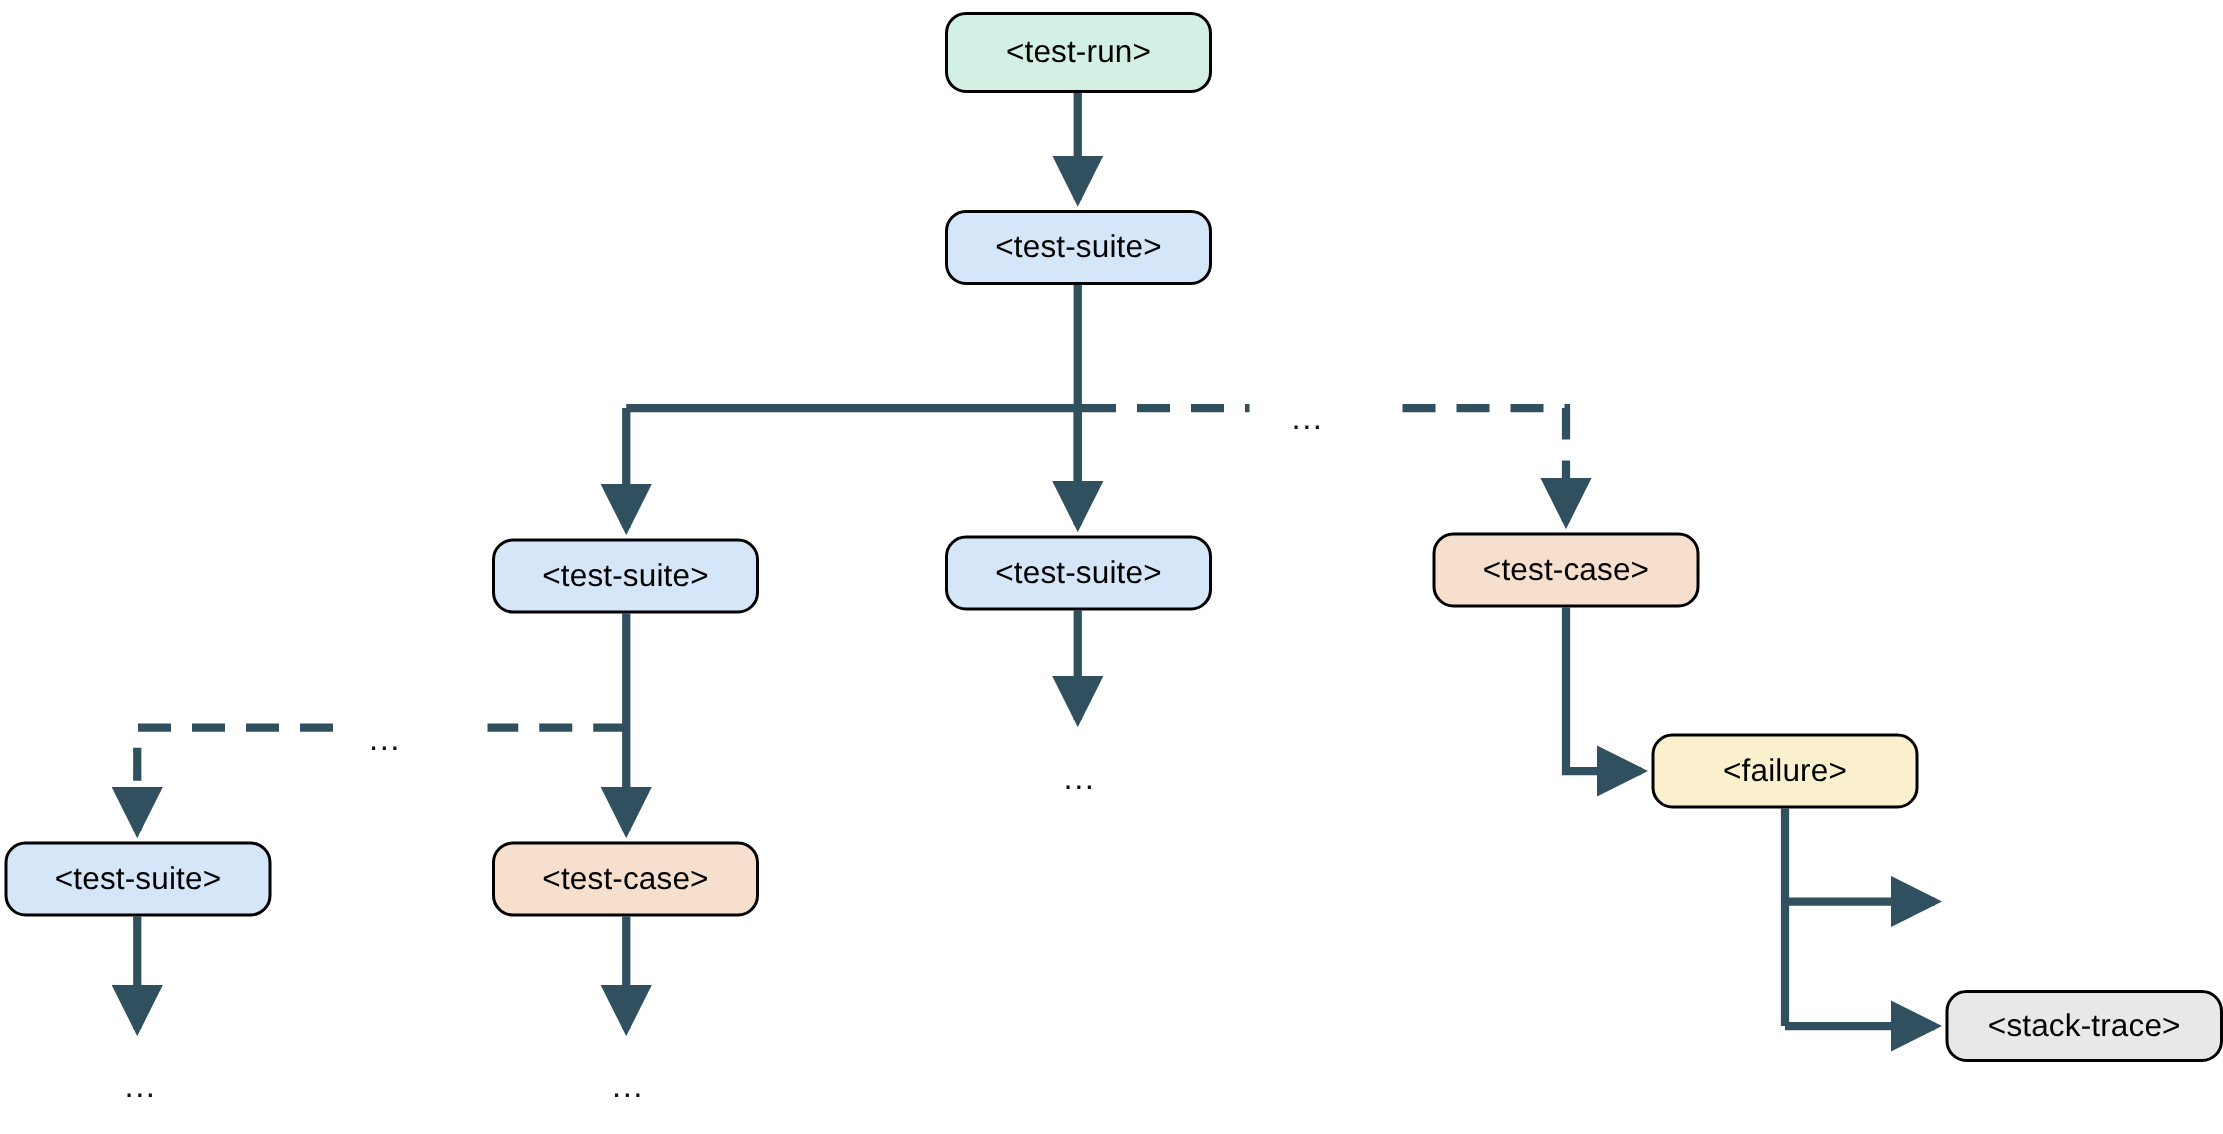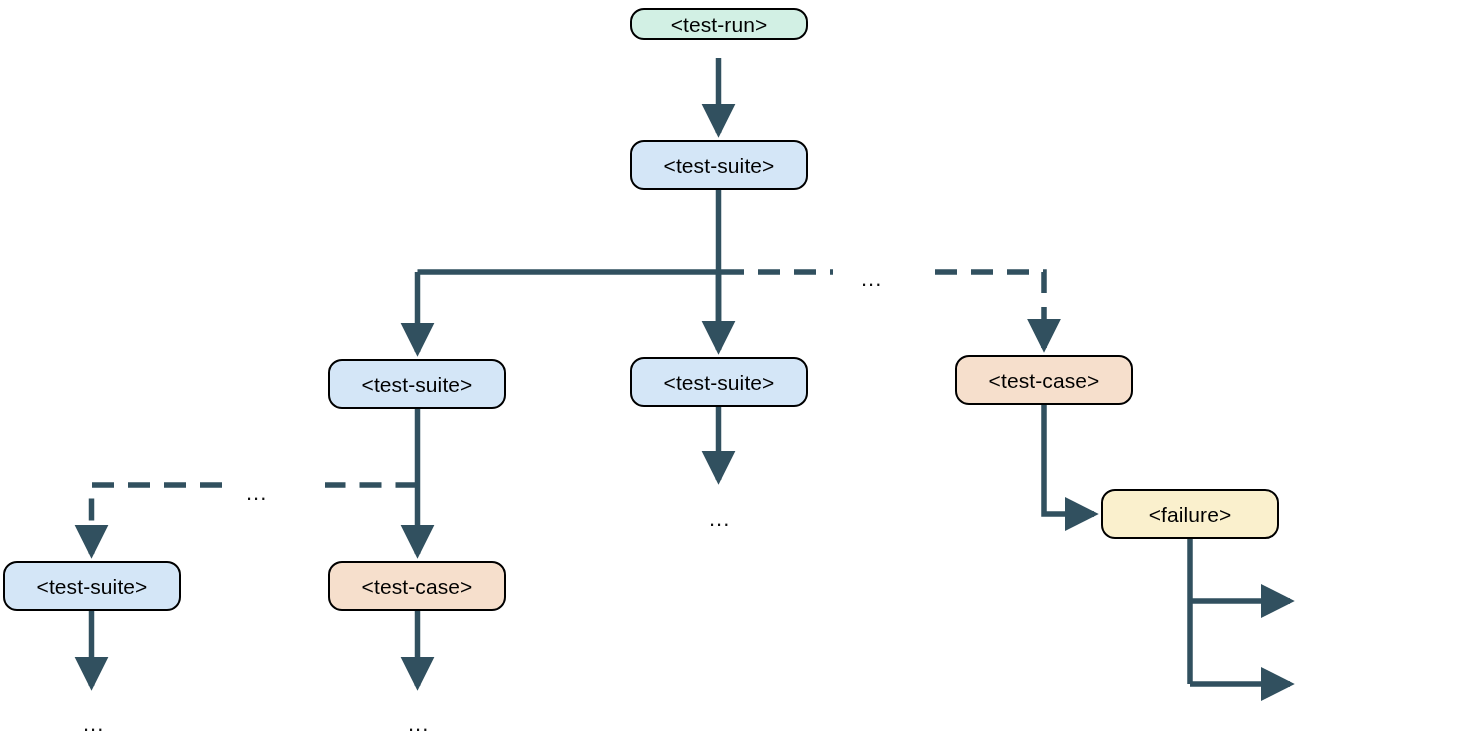--- a/index.html
+++ b/index.html
@@ -96,21 +96,21 @@
       <path d="M 417.5 611 L 417.5 686" marker-end="url(#arrow-head)"></path>
 
       <path d="M 1044 405 L 1044 514 L 1094 514" marker-end="url(#arrow-head)"></path>
 
       <path d="M 1190 539 L 1190 684"></path>
       <path d="M 1190 601 L 1290 601" marker-end="url(#arrow-head)"></path>
       <path d="M 1190 684 L 1290 684" marker-end="url(#arrow-head)"></path>
     </g>
   </svg>
 
-  <div class="node" style="left:630px; top:8px; width:178px; height:32px; background:#d2f0e4;">
+  <div class="node" style="left:630px; top:8px; width:178px; height:54px; background:#d2f0e4;">
     <span class="node-label">&lt;test-run&gt;</span>
   </div>
 
   <div class="node" style="left:630px; top:140px; width:178px; height:50px; background:#d4e6f7;">
     <span class="node-label">&lt;test-suite&gt;</span>
   </div>
 
   <div class="node" style="left:328px; top:359px; width:178px; height:50px; background:#d4e6f7;">
     <span class="node-label">&lt;test-suite&gt;</span>
   </div>
@@ -129,20 +129,23 @@
 
   <div class="node" style="left:328px; top:561px; width:178px; height:50px; background:#f6dfcc;">
     <span class="node-label">&lt;test-case&gt;</span>
   </div>
 
   <div class="node" style="left:1101px; top:489px; width:178px; height:50px; background:#faf0cd;">
     <span class="node-label">&lt;failure&gt;</span>
   </div>
 
 
+  <div class="node" style="left:1297px; top:660px; width:185px; height:48px; background:#e8e8e8;">
+    <span class="node-label">&lt;stack-trace&gt;</span>
+  </div>
 
   <div class="ellipsis" style="left:861px; top:268px;">...</div>
 
   <div class="ellipsis" style="left:246px; top:482px;">...</div>
 
   <div class="ellipsis" style="left:709px; top:508px;">...</div>
 
   <div class="ellipsis" style="left:83px; top:713px;">...</div>
 
   <div class="ellipsis" style="left:408px; top:713px;">...</div>

